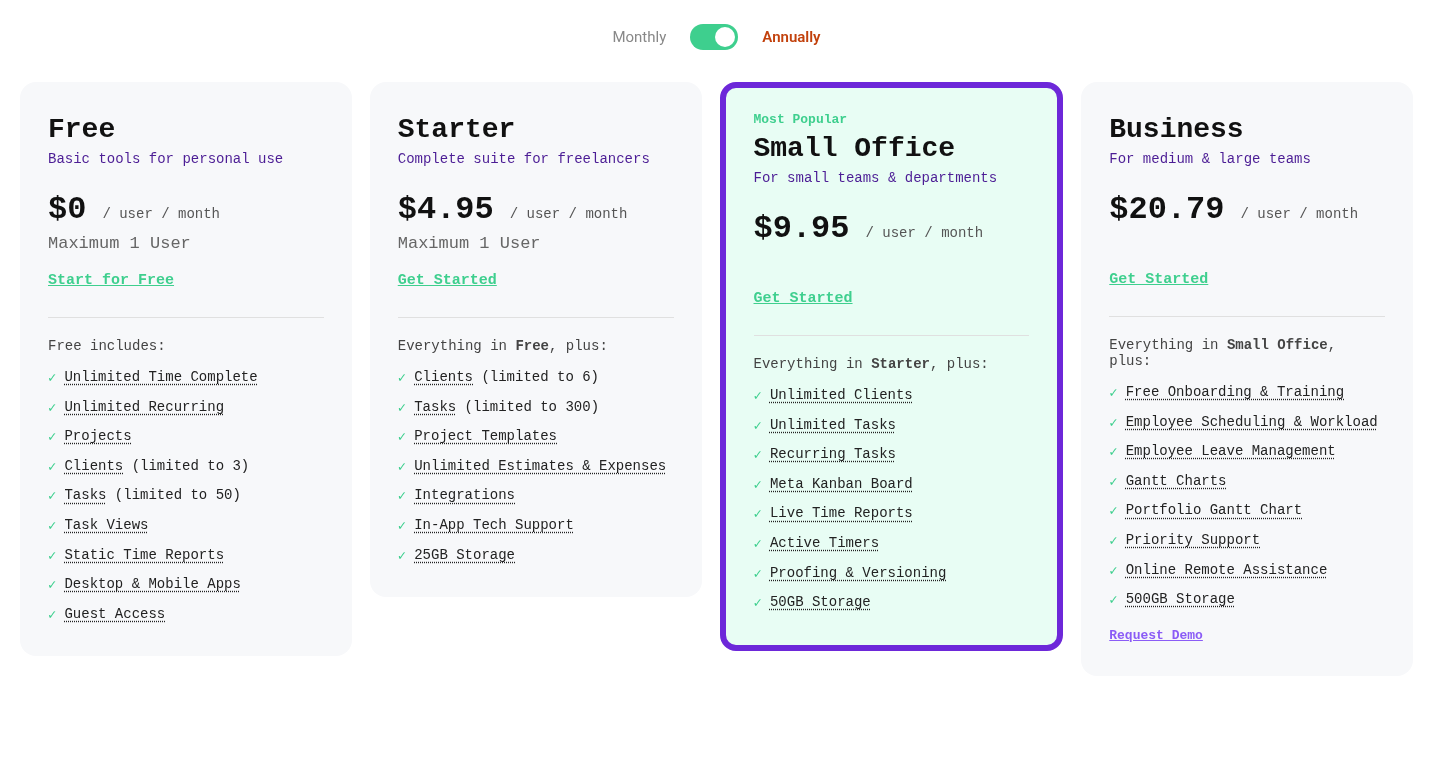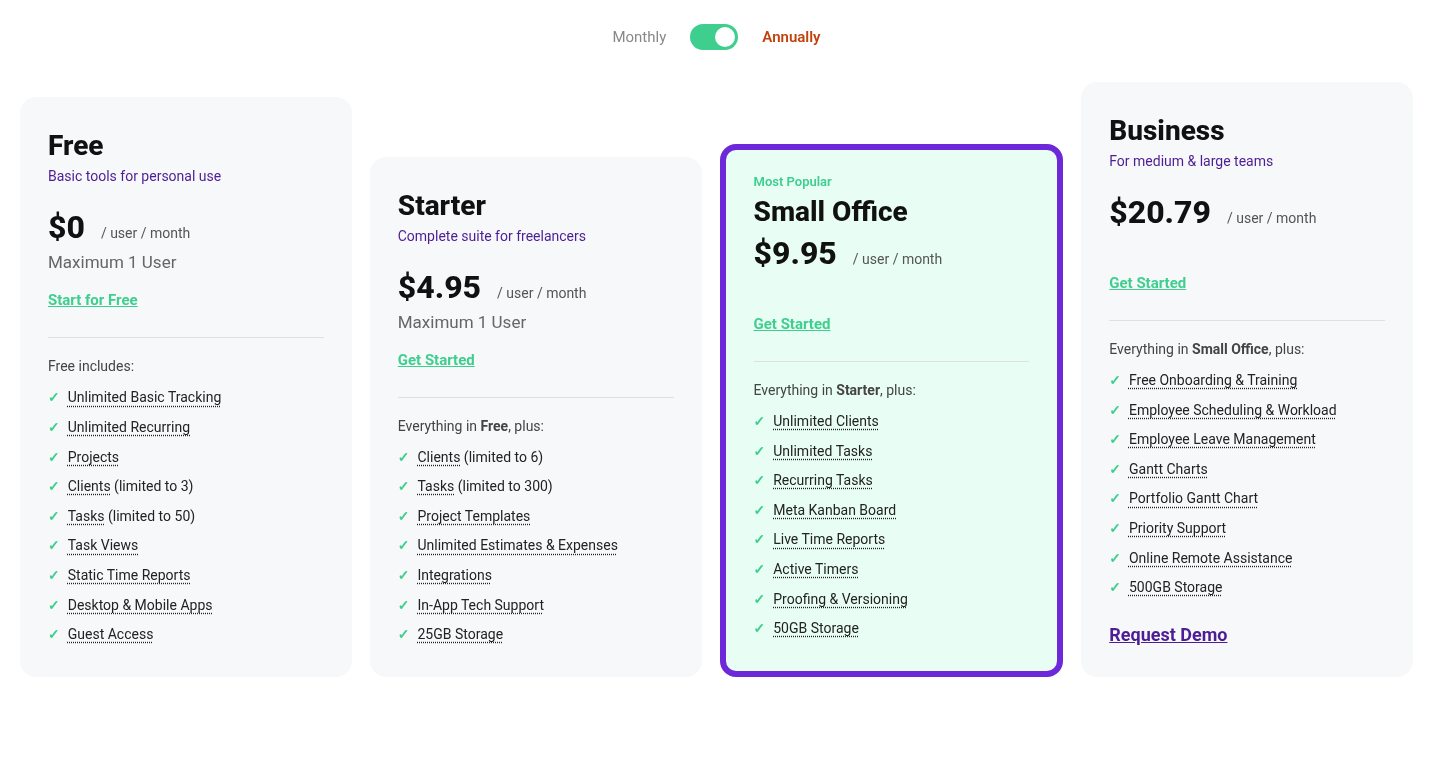--- a/index.html
+++ b/index.html
@@ -46,23 +46,24 @@
       border-radius: 50%;
       top: 3px;
       right: 3px;
       transition: left 0.2s;
     }
 
     
     .plans-container {
       display: flex;
       gap: 18px;
-      align-items: flex-end;
+      align-items: flex-start;
       max-width: 1400px;
       width: 100%;
+      font-family: Liberation Mono, monospace;
     }
 
     .plan-card {
       flex: 1;
       background: #f7f8fa;
       border-radius: 16px;
       padding: 32px 28px 32px;
       min-width: 0;
       position: relative;
     }
@@ -171,46 +172,46 @@
 
     .feature-text {
       text-decoration: underline;
       text-decoration-style: dotted;
       text-underline-offset: 3px;
       line-height: 1.4;
     }
 
     .request-demo {
       display: inline-block;
-      color: #4c1d95;
+      color: #8b5cf6;
       font-weight: 700;
-      font-size: 18px;
+      font-size: 13px;
       text-decoration: underline;
       cursor: pointer;
-      margin-top: 26px;
+      margin-top: 18px;
     }
   </style>
 </head>
 <body>
 
 <div class="billing-toggle">
   <span>Monthly</span>
   <div class="toggle-switch"></div>
   <span class="active">Annually</span>
 </div>
 
 <div class="plans-container" id="plans-container">
 <div class="plan-card"><div class="plan-name">Free</div><div class="plan-description">Basic tools for personal use</div><div class="plan-price-row">
     <span class="price-amount">$0</span>
     <span class="price-period">/ user / month</span>
   </div><div class="price-note">Maximum 1 User</div><a class="plan-cta">Start for Free</a><hr class="divider"><div class="includes-label">Free includes:</div><ul class="feature-list">
         <li class="feature-item">
       <span class="check-icon">✓</span>
       <span>
-        <span class="feature-text">Unlimited Basic Tracking</span><span class="limit"></span>
+        <span class="feature-text">Unlimited Time Complete</span><span class="limit"></span>
       </span>
     </li>
         <li class="feature-item">
       <span class="check-icon">✓</span>
       <span>
         <span class="feature-text">Unlimited Recurring</span><span class="limit"></span>
       </span>
     </li>
         <li class="feature-item">
       <span class="check-icon">✓</span>
@@ -295,21 +296,21 @@
         <span class="feature-text">In-App Tech Support</span><span class="limit"></span>
       </span>
     </li>
         <li class="feature-item">
       <span class="check-icon">✓</span>
       <span>
         <span class="feature-text">25GB Storage</span><span class="limit"></span>
       </span>
     </li>
       </ul></div>
-    <div class="plan-card highlighted"><div class="most-popular-badge">Most Popular</div><div class="plan-name">Small Office</div><div class="plan-price-row">
+    <div class="plan-card highlighted"><div class="most-popular-badge">Most Popular</div><div class="plan-name">Small Office</div><div class="plan-description">For small teams &amp; departments</div><div class="plan-price-row">
     <span class="price-amount">$9.95</span>
     <span class="price-period">/ user / month</span>
   </div><div class="price-note"></div><a class="plan-cta">Get Started</a><hr class="divider"><div class="includes-label">Everything in <strong>Starter</strong>, plus:</div><ul class="feature-list">
         <li class="feature-item">
       <span class="check-icon">✓</span>
       <span>
         <span class="feature-text">Unlimited Clients</span><span class="limit"></span>
       </span>
     </li>
         <li class="feature-item">

